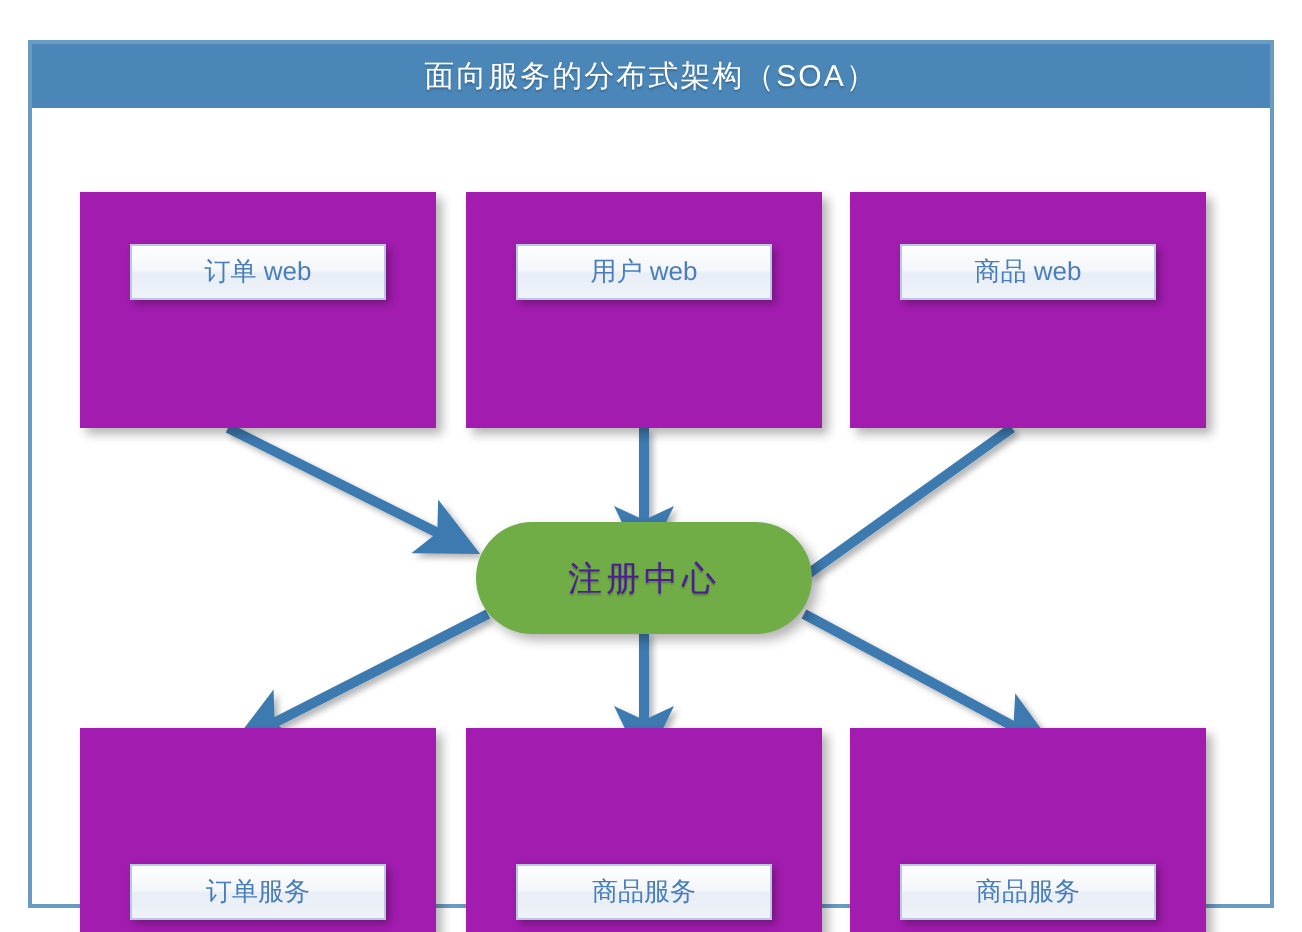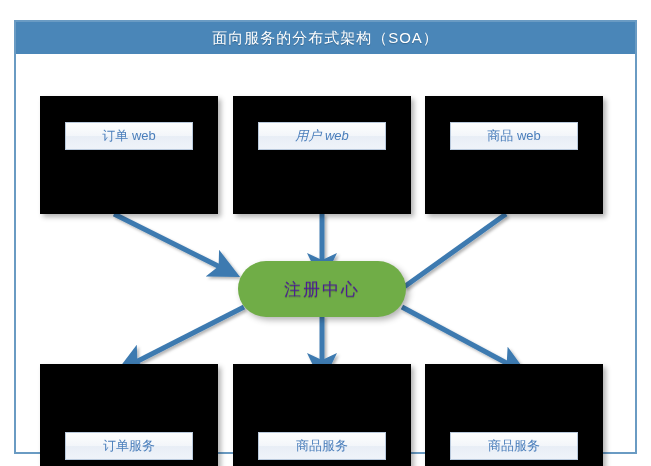--- a/index.html
+++ b/index.html
@@ -58,21 +58,21 @@
     left: 0;
     top: 0;
     width: 100%;
     height: 100%;
     pointer-events: none;
   }
 
   
   .node-box {
     position: absolute;
-    background: #000000;
+    background: #a21caf;
     box-shadow: 3px 3px 5px rgba(0,0,0,0.30);
     box-sizing: border-box;
     text-align: center;
   }
   .node-label {
     position: absolute;
     left: 50%;
     transform: translateX(-50%);
     width: 128px;
     height: 28px;
@@ -153,21 +153,21 @@
           <line x1="306" y1="262" x2="306" y2="312" marker-end="url(#ah)"></line>
 
           <line x1="386" y1="253" x2="496" y2="312" marker-end="url(#ah)"></line>
         </g>
       </svg>
 
       <div class="node-box row-top" style="left:24px; top:42px; width:178px; height:118px;">
         <div class="node-label">订单 web</div>
       </div>
 
-      <div class="node-box row-top" style="left:217px; top:42px; width:178px; height:118px;font-style:italic;">
+      <div class="node-box row-top" style="left:217px; top:42px; width:178px; height:118px;">
         <div class="node-label">用户 web</div>
       </div>
 
       <div class="node-box row-top" style="left:409px; top:42px; width:178px; height:118px;">
         <div class="node-label">商品 web</div>
       </div>
 
       <div class="registry" style="left:222px; top:207px; width:168px; height:56px;">
         <span>注册中心</span>
       </div>

